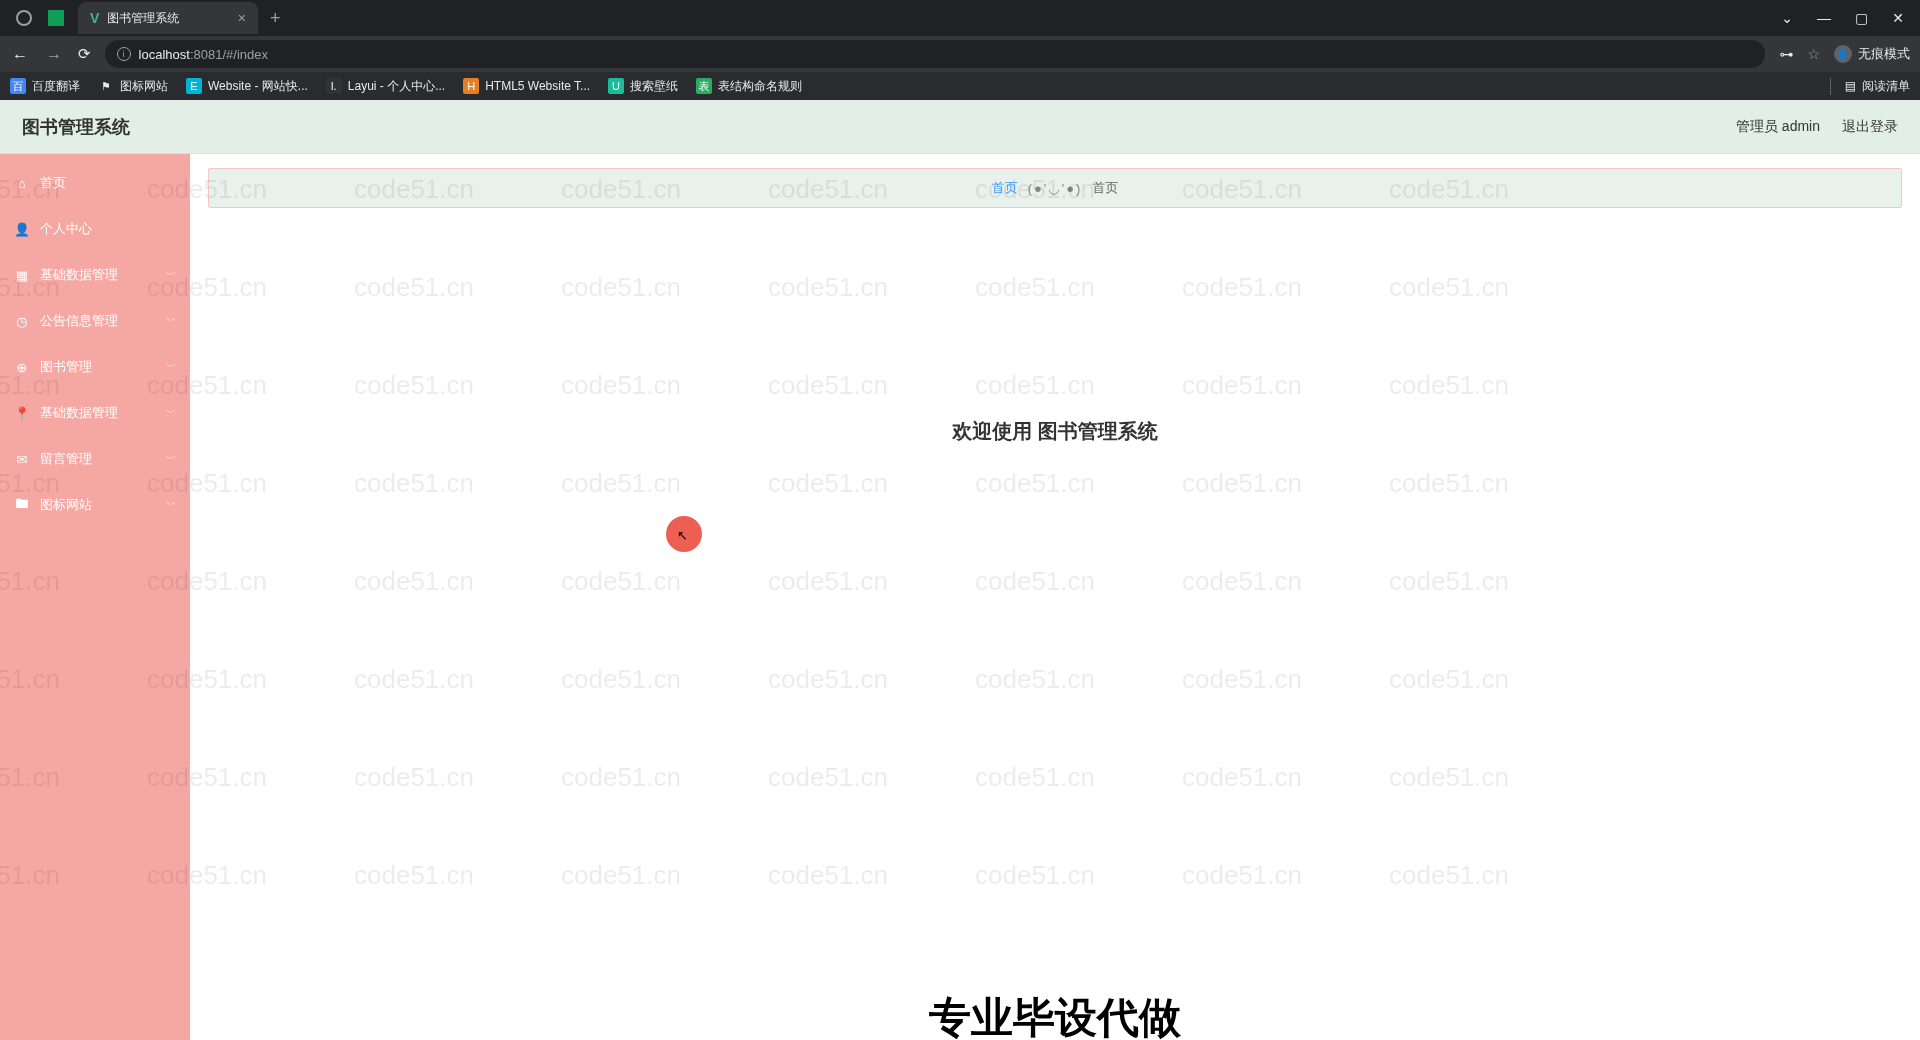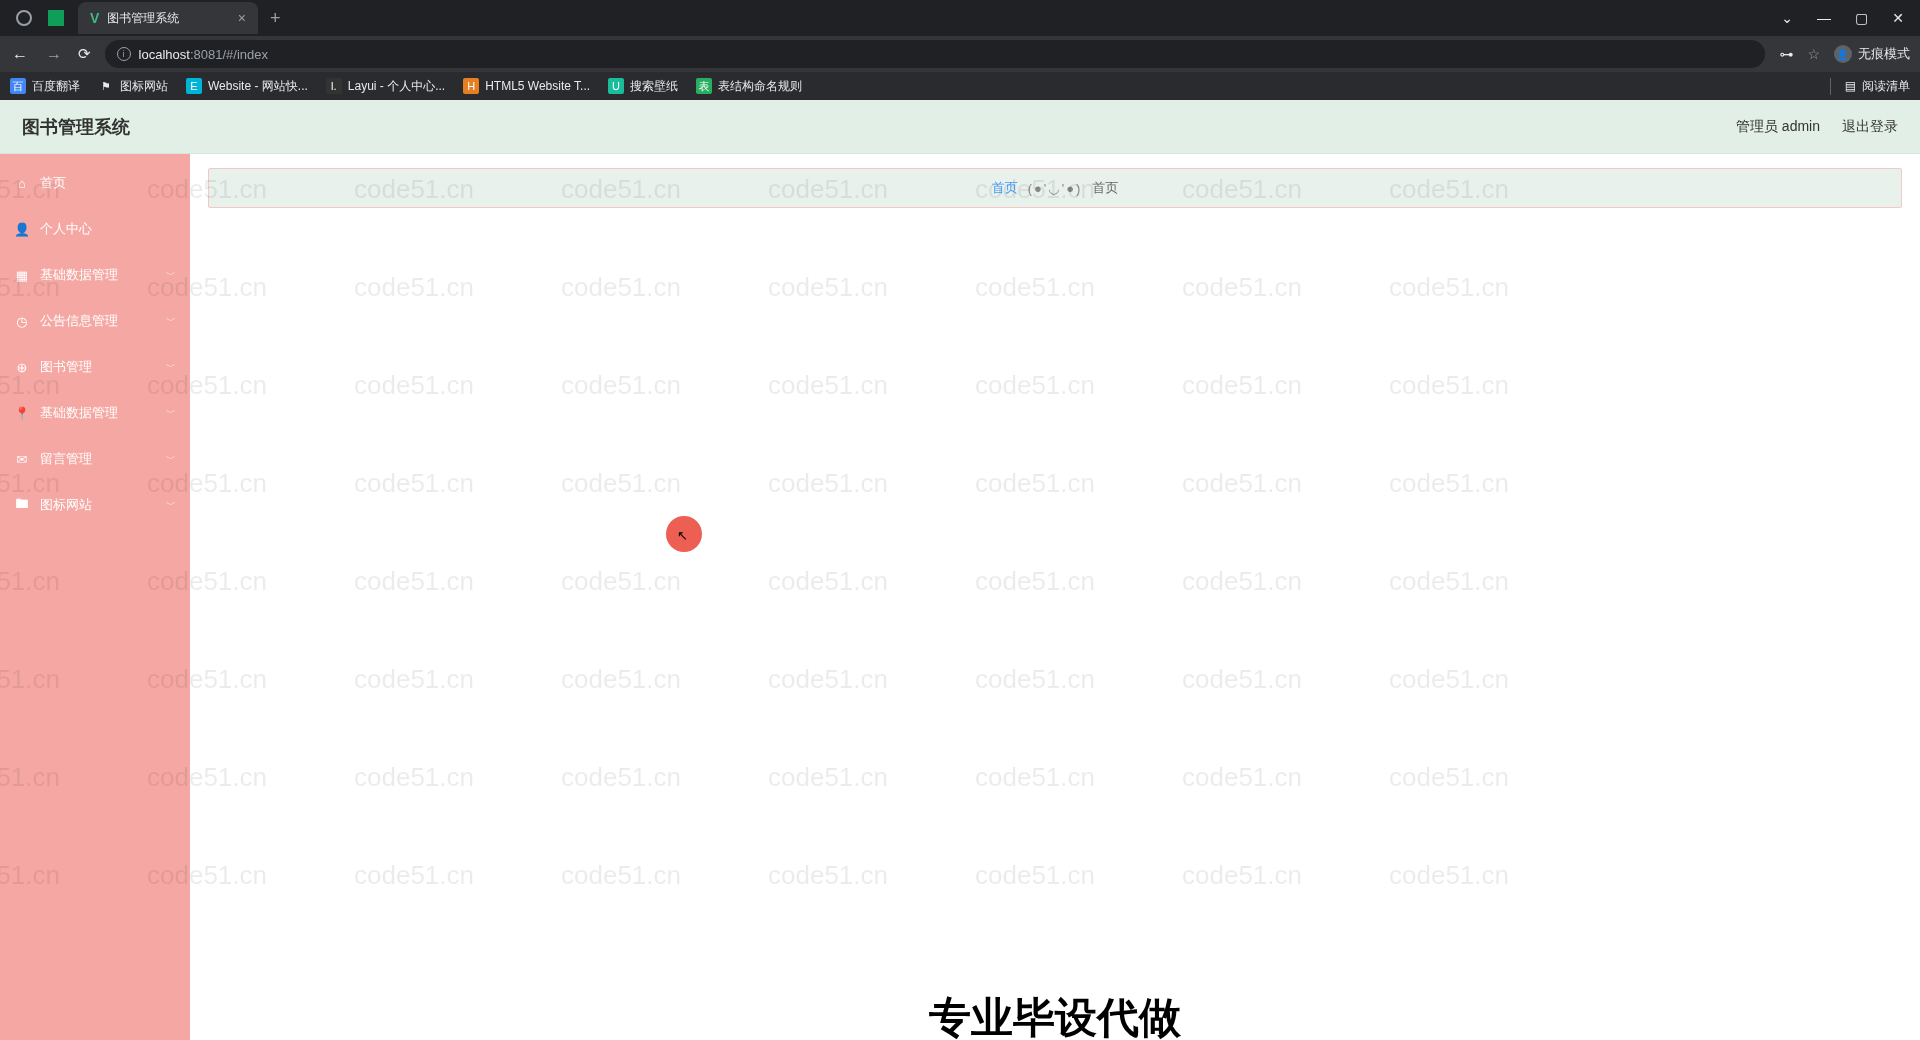--- a/index.html
+++ b/index.html
@@ -202,20 +202,21 @@
       </div>
     </div>
 
     <div class="main-area">
       <div class="breadcrumb-box">
         <span class="bc-home">首页</span>
         <span class="bc-face">(●'◡'●)</span>
         <span class="bc-current">首页</span>
       </div>
 
+      <div class="welcome">欢迎使用 图书管理系统</div>
 
       <div class="cursor-dot"></div>
       <div class="cursor-arrow">↖</div>
 
       <div class="bottom-text">专业毕设代做</div>
     </div>
 
     <div class="wm-layer" id="wm-layer">
         <div class="wm" style="left: -60px; top: 20px;">code51.cn</div>
         <div class="wm" style="left: 147px; top: 20px;">code51.cn</div>

